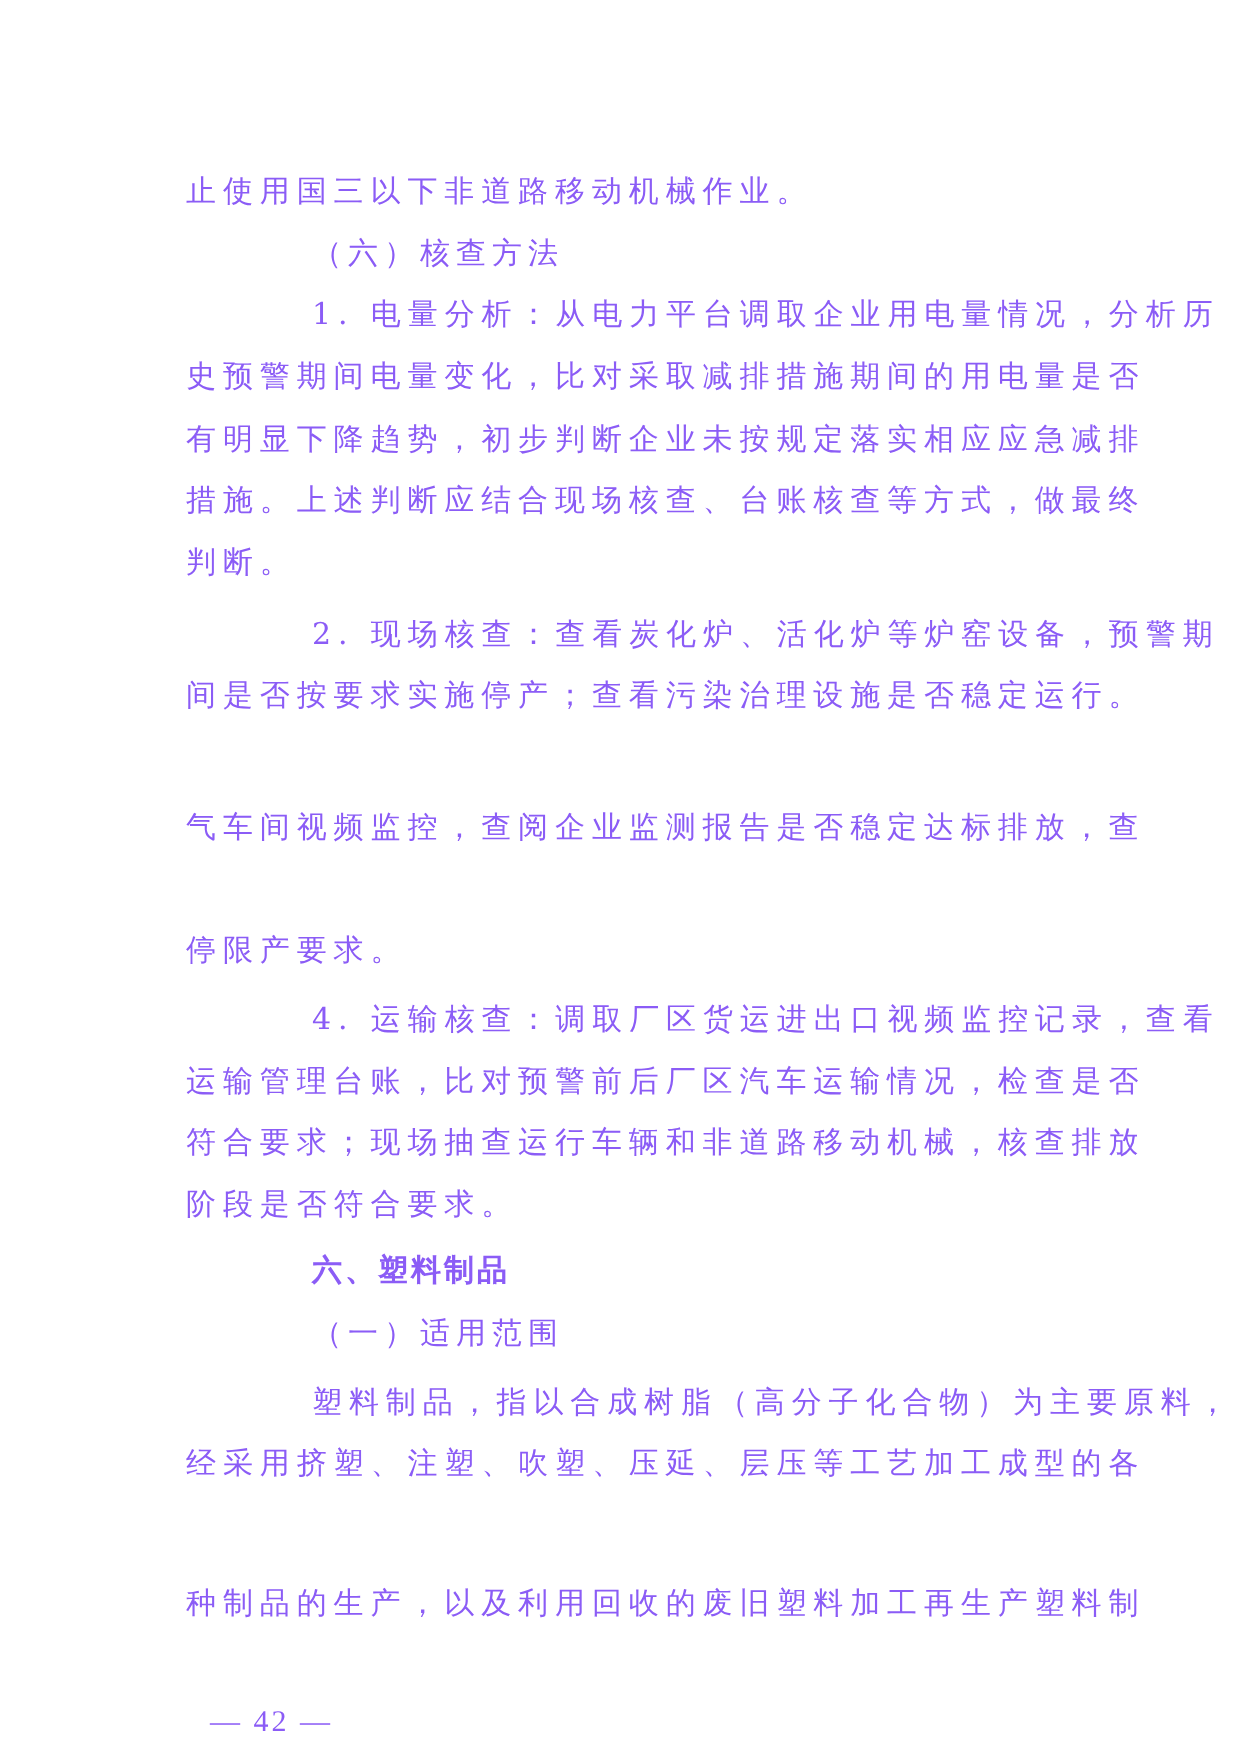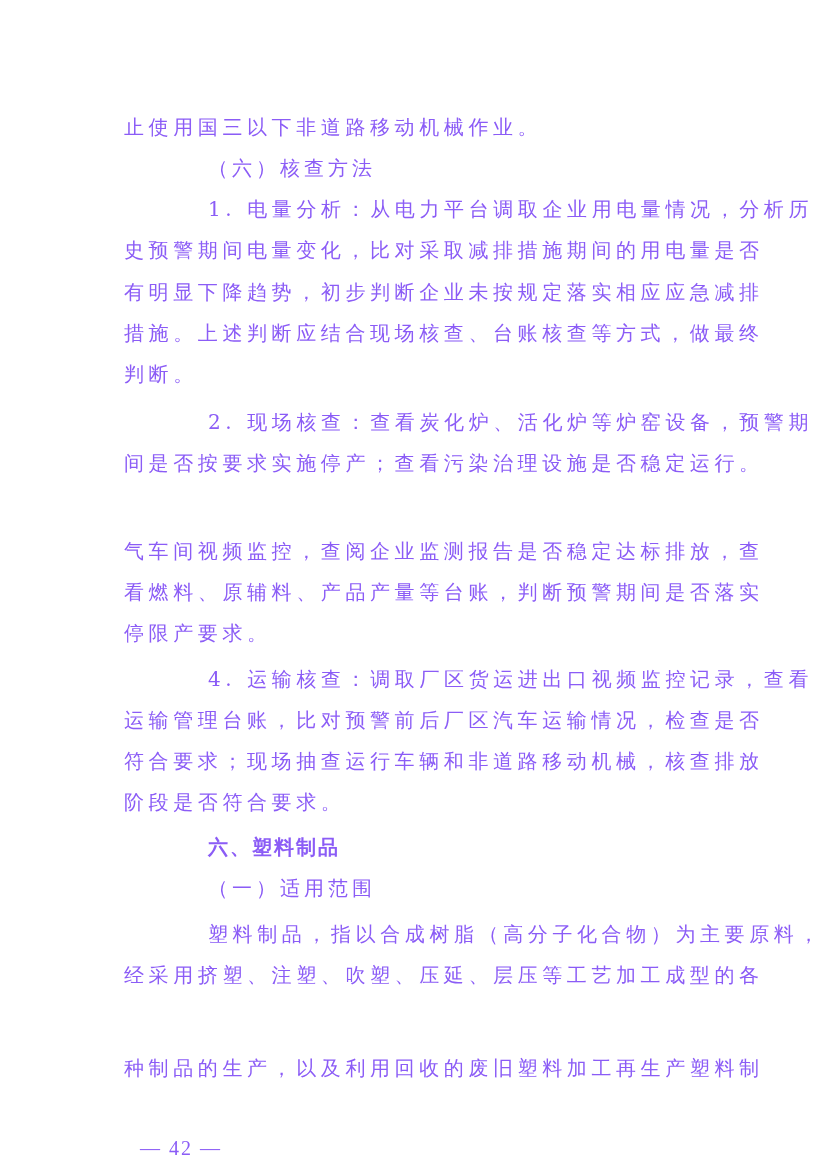--- a/index.html
+++ b/index.html
@@ -35,21 +35,20 @@
   <div class="line last" style="top:115px">止使用国三以下非道路移动机械作业。</div>
   <div class="line indent subheading" style="top:156px">（六）核查方法</div>
   <div class="line indent" style="top:197px">1. 电量分析：从电力平台调取企业用电量情况，分析历</div>
   <div class="line" style="top:238px">史预警期间电量变化，比对采取减排措施期间的用电量是否</div>
   <div class="line" style="top:280px">有明显下降趋势，初步判断企业未按规定落实相应应急减排</div>
   <div class="line" style="top:321px">措施。上述判断应结合现场核查、台账核查等方式，做最终</div>
   <div class="line last" style="top:362px">判断。</div>
   <div class="line indent" style="top:410px">2. 现场核查：查看炭化炉、活化炉等炉窑设备，预警期</div>
   <div class="line" style="top:451px">间是否按要求实施停产；查看污染治理设施是否稳定运行。</div>
   <div class="line" style="top:539px">气车间视频监控，查阅企业监测报告是否稳定达标排放，查</div>
-  <div class="line" style="top:580px">看燃料、原辅料、产品产量等台账，判断预警期间是否落实</div>
   <div class="line last" style="top:621px">停限产要求。</div>
   <div class="line indent" style="top:667px">4. 运输核查：调取厂区货运进出口视频监控记录，查看</div>
   <div class="line" style="top:708px">运输管理台账，比对预警前后厂区汽车运输情况，检查是否</div>
   <div class="line" style="top:749px">符合要求；现场抽查运行车辆和非道路移动机械，核查排放</div>
   <div class="line last" style="top:790px">阶段是否符合要求。</div>
   <div class="line indent heading-bold" style="top:835px">六、塑料制品</div>
   <div class="line indent subheading" style="top:876px">（一）适用范围</div>
   <div class="line indent" style="top:922px">塑料制品，指以合成树脂（高分子化合物）为主要原料，</div>
   <div class="line" style="top:963px">经采用挤塑、注塑、吹塑、压延、层压等工艺加工成型的各</div>
   <div class="line" style="top:1056px">种制品的生产，以及利用回收的废旧塑料加工再生产塑料制</div>

